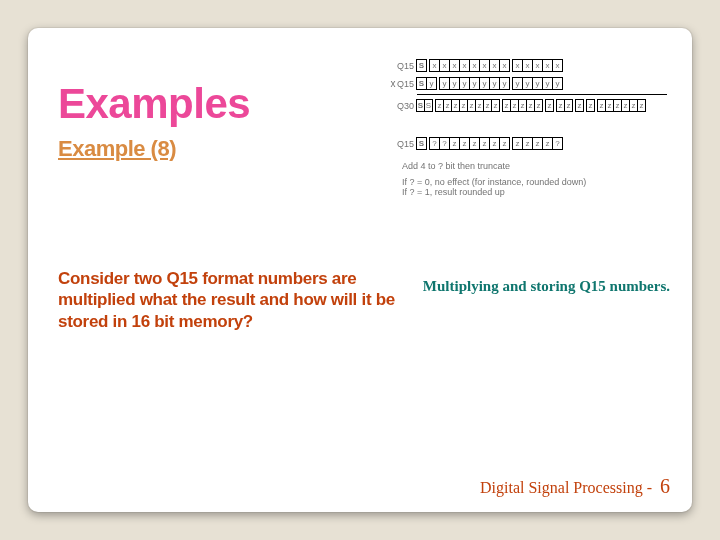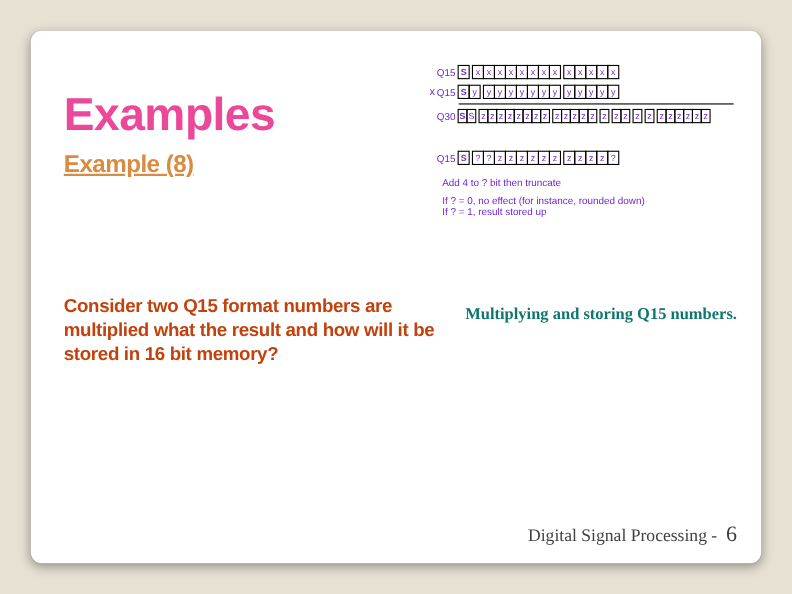--- a/index.html
+++ b/index.html
@@ -44,21 +44,21 @@
     color:#c2410c;
     line-height:1.25;
     letter-spacing:-0.3px;
   }
   
   .diagram{
     position:absolute;
     right:16px;top:30px;
     width:288px;
     font-family:Arial,Helvetica,sans-serif;
-    color:#6d28d9;
+    color:#737373;
   }
   .drow{
     display:flex;
     align-items:center;
     margin-bottom:3px;
     height:15px;
   }
   .rowlabel{
     width:26px;
     font-size:9px;
@@ -109,21 +109,21 @@
     font-family:"Times New Roman",serif;
     font-size:15px;
     font-weight:700;
     color:#0f766e;
   }
   .footer{
     position:absolute;
     right:22px;bottom:14px;
     font-family:"Times New Roman",serif;
     font-size:16px;
-    color:#404040;
+    color:#c2410c;
     text-align:right;
   }
   .pagenum{
     font-size:20px;
     margin-left:4px;
   }
 </style>
 </head>
 <body>
 
@@ -240,21 +240,21 @@
           <div class="cell">z</div>
           <div class="cell">z</div>
           <div class="cell">z</div>
           <div class="cell">z</div>
           <div class="cell">?</div>
         </div>
     </div>
 
     <div class="note">Add 4 to ? bit then truncate</div>
     <div class="cond">If ? = 0, no effect (for instance, rounded down)</div>
-    <div class="cond">If ? = 1, result stored up</div>
+    <div class="cond">If ? = 1, result rounded up</div>
   </div>
 
   <div class="caption">Multiplying and storing Q15 numbers.</div>
 
   <div class="footer">
     <span>Digital Signal Processing - </span><span class="pagenum">6</span>
   </div>
 </div>
 
 </body></html>

